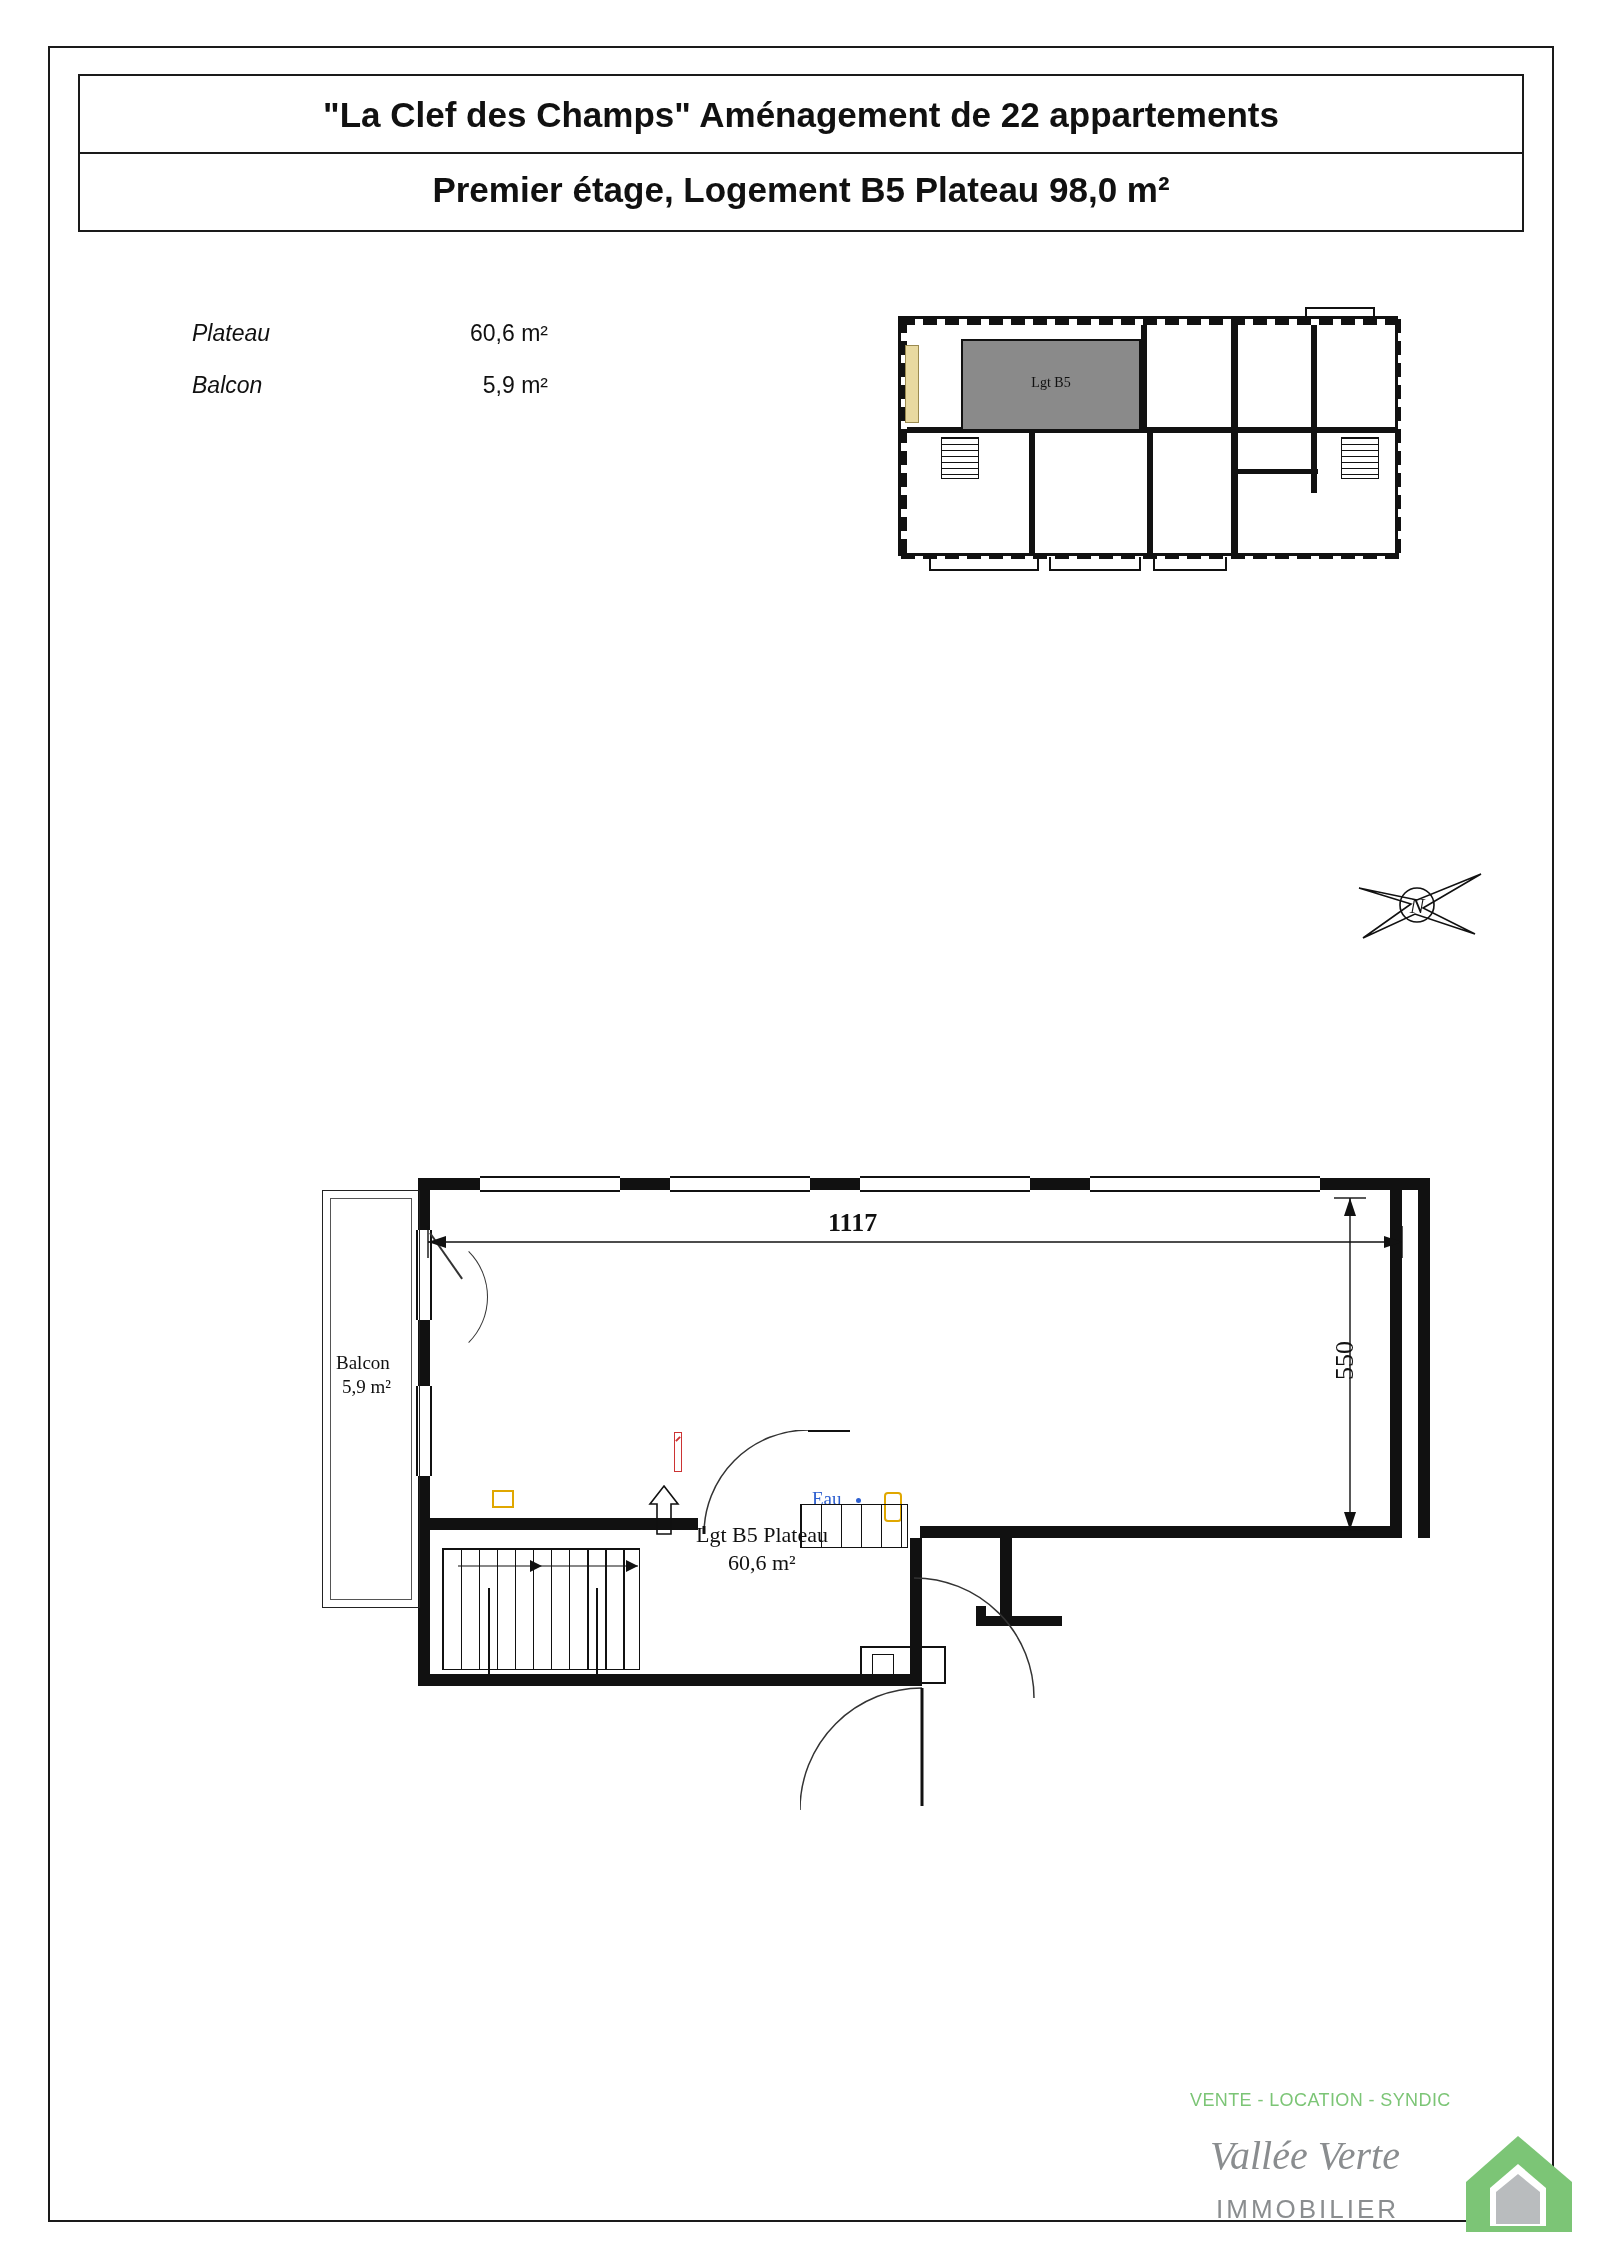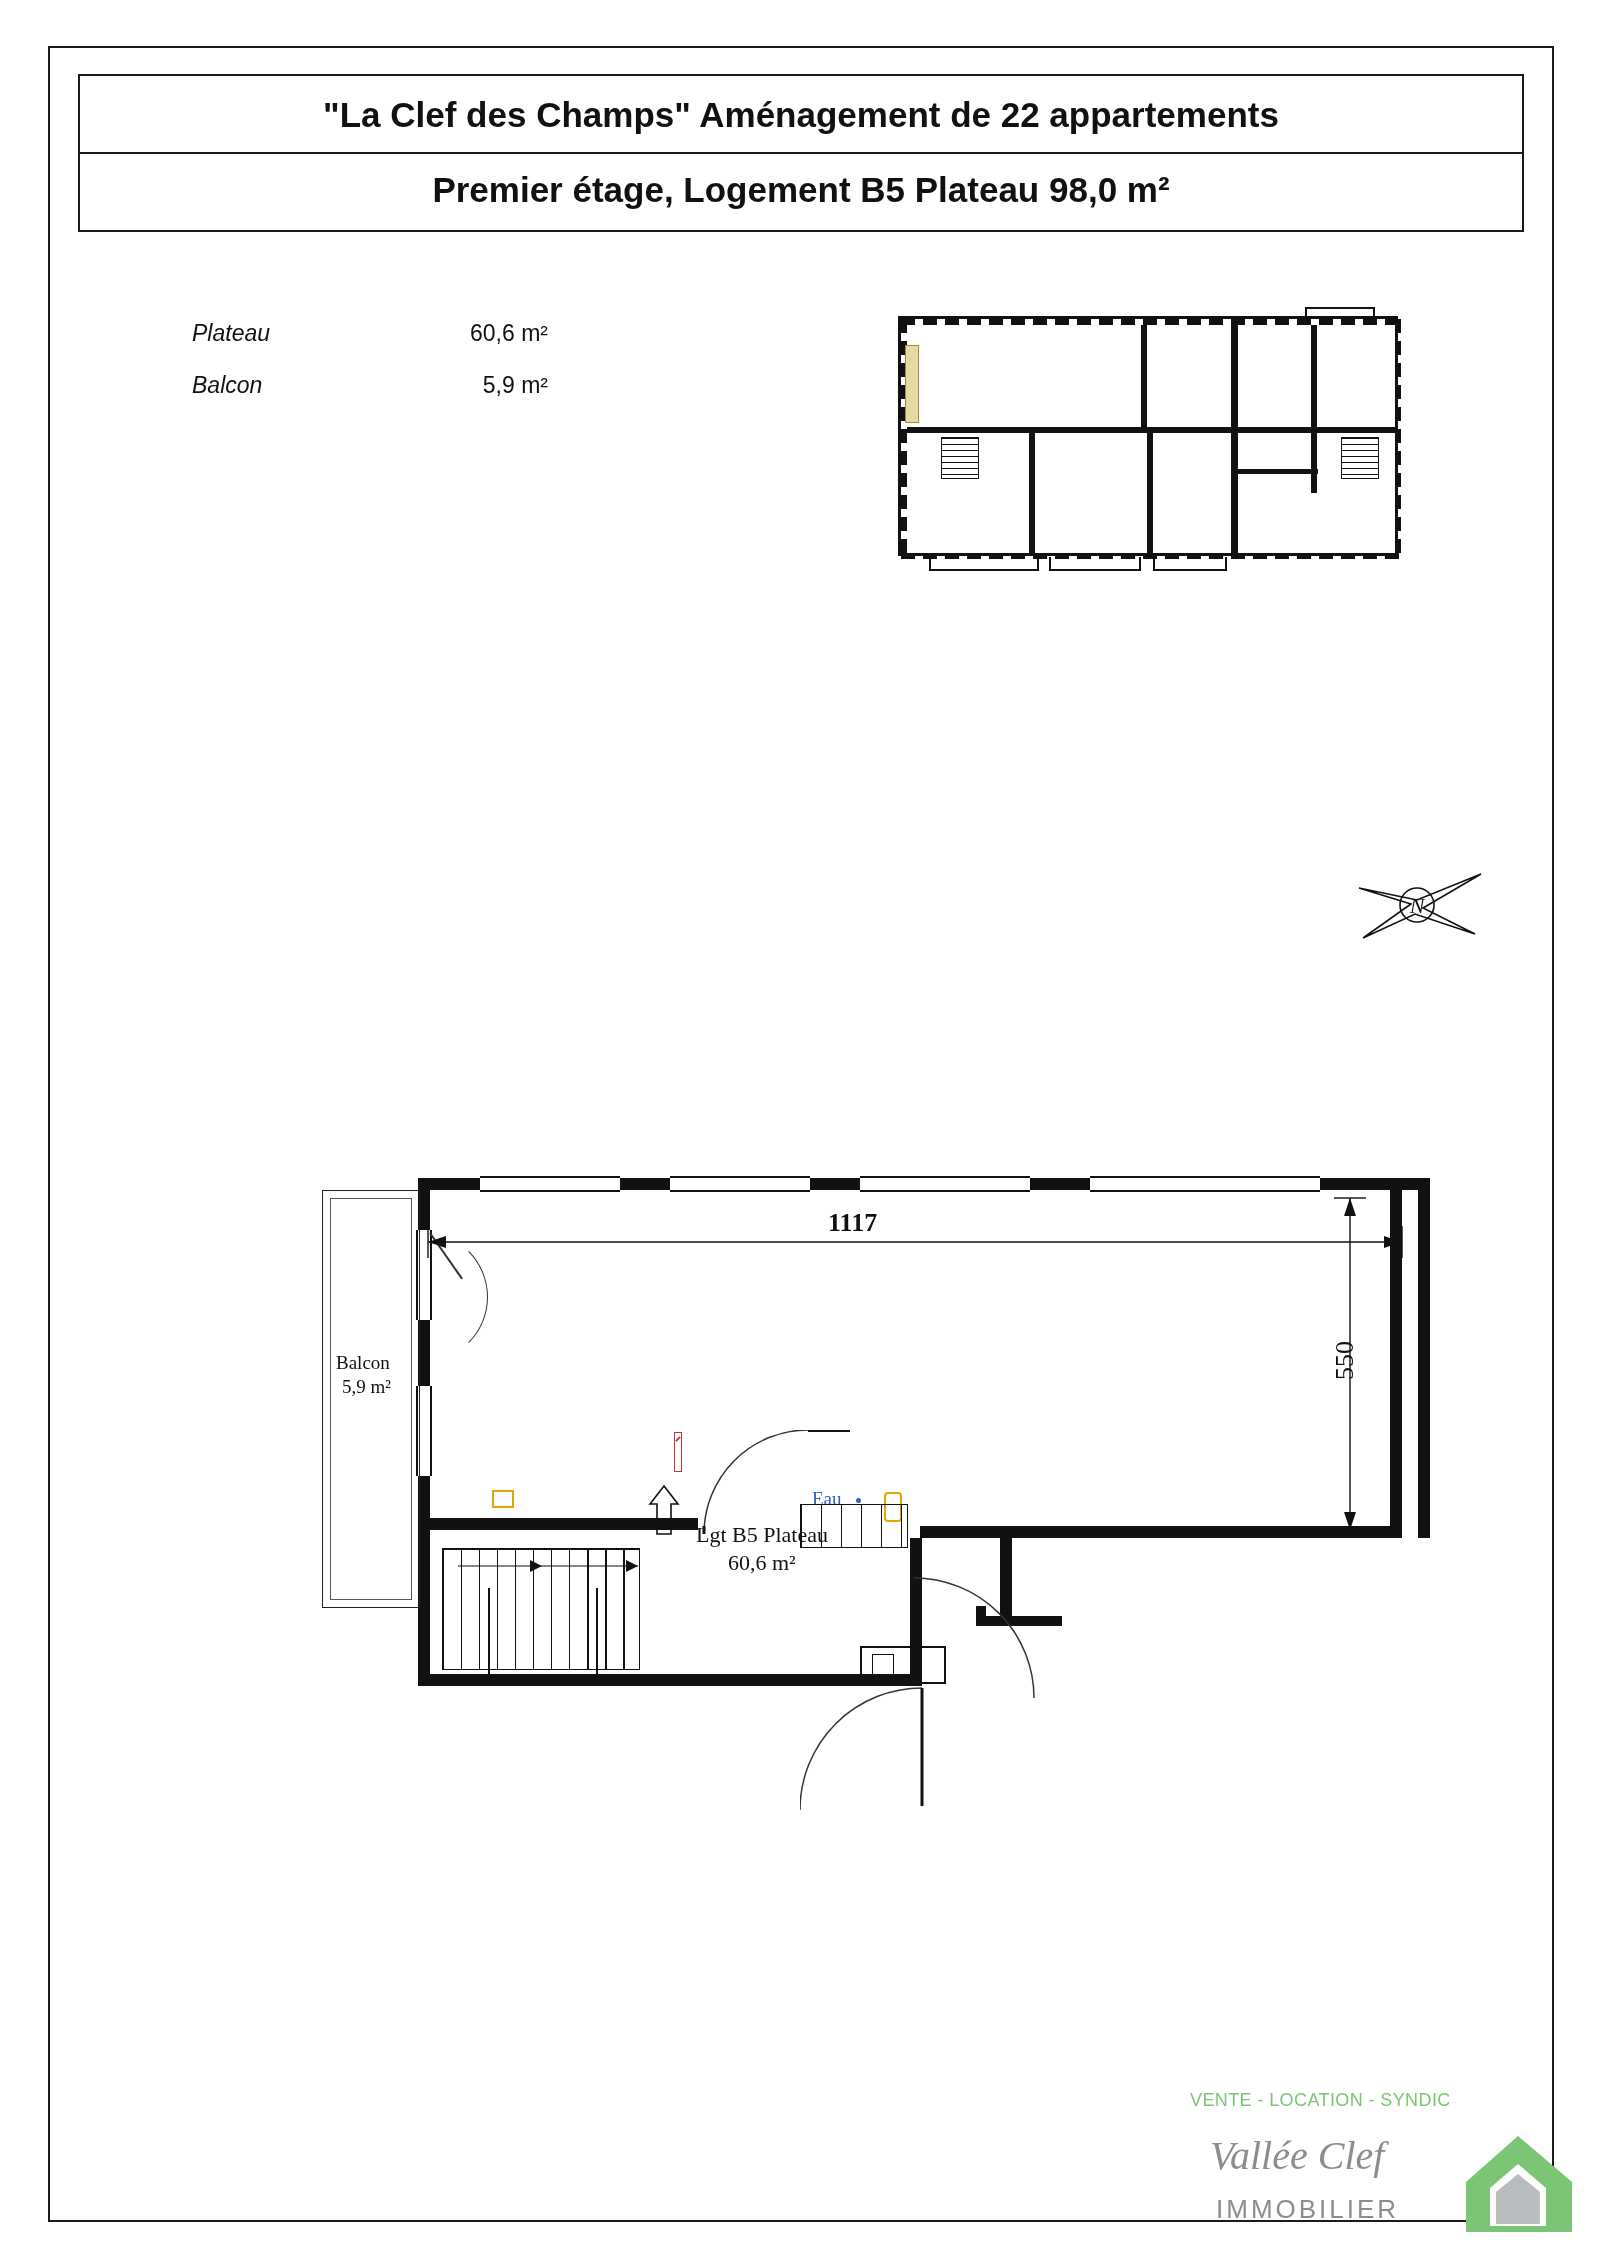--- a/index.html
+++ b/index.html
@@ -303,20 +303,23 @@
       <div class="kp-wall" style="left:410px; top:6px; width:6px; height:105px;"></div>
       <div class="kp-wall" style="left:6px; top:108px; width:240px; height:6px;"></div>
       <div class="kp-wall" style="left:246px; top:108px; width:248px; height:6px;"></div>
       <div class="kp-wall" style="left:128px; top:114px; width:6px; height:120px;"></div>
       <div class="kp-wall" style="left:246px; top:114px; width:6px; height:120px;"></div>
       <div class="kp-wall" style="left:410px; top:114px; width:6px; height:60px;"></div>
       <div class="kp-wall" style="left:337px; top:150px; width:80px; height:5px;"></div>
 
       <div class="kp-balcony"></div>
 
+      <div class="kp-unit">
+        <div class="kp-unit-label">Lgt B5</div>
+      </div>
 
       <div class="kp-stair" style="left:40px; top:118px; width:38px; height:42px;"></div>
       <div class="kp-stair" style="left:440px; top:118px; width:38px; height:42px;"></div>
 
       <div style="position:absolute;left:404px;top:-12px;width:70px;height:14px;border:2px solid #111;border-bottom:none;box-sizing:border-box;"></div>
       <div style="position:absolute;left:28px;top:238px;width:110px;height:14px;border:2px solid #111;border-top:none;box-sizing:border-box;"></div>
       <div style="position:absolute;left:148px;top:238px;width:92px;height:14px;border:2px solid #111;border-top:none;box-sizing:border-box;"></div>
       <div style="position:absolute;left:252px;top:238px;width:74px;height:14px;border:2px solid #111;border-top:none;box-sizing:border-box;"></div>
     </div>
   </div>
@@ -422,21 +425,21 @@
       <path d="M122,2 A122,122 0 0 0 0,124" fill="none" stroke="#333" stroke-width="1.5"></path>
       <line x1="122" y1="2" x2="122" y2="120" stroke="#111" stroke-width="3"></line>
     </svg>
 
     <div style="position:absolute;left:560px;top:496px;width:86px;height:38px;border:2px solid #111;box-sizing:border-box;"></div>
     <div style="position:absolute;left:572px;top:504px;width:22px;height:24px;border:1.5px solid #111;box-sizing:border-box;"></div>
   </div>
 
   <div class="footer">
     <div class="footer-top">VENTE - LOCATION - SYNDIC</div>
-    <div class="footer-brand">Vallée Clef</div>
+    <div class="footer-brand">Vallée Verte</div>
     <div class="footer-sub">IMMOBILIER</div>
     <div class="footer-house">
       <svg width="118" height="110" viewBox="0 0 118 110">
         <path d="M6,56 L58,10 L112,56 L112,106 L6,106 Z" fill="#7cc576" stroke="none"></path>
         <path d="M30,62 L58,38 L86,62 L86,100 L30,100 Z" fill="#ffffff" stroke="none"></path>
         <path d="M36,66 L58,48 L80,66 L80,98 L36,98 Z" fill="#b9bcbe" stroke="none"></path>
       </svg>
     </div>
   </div>
 

